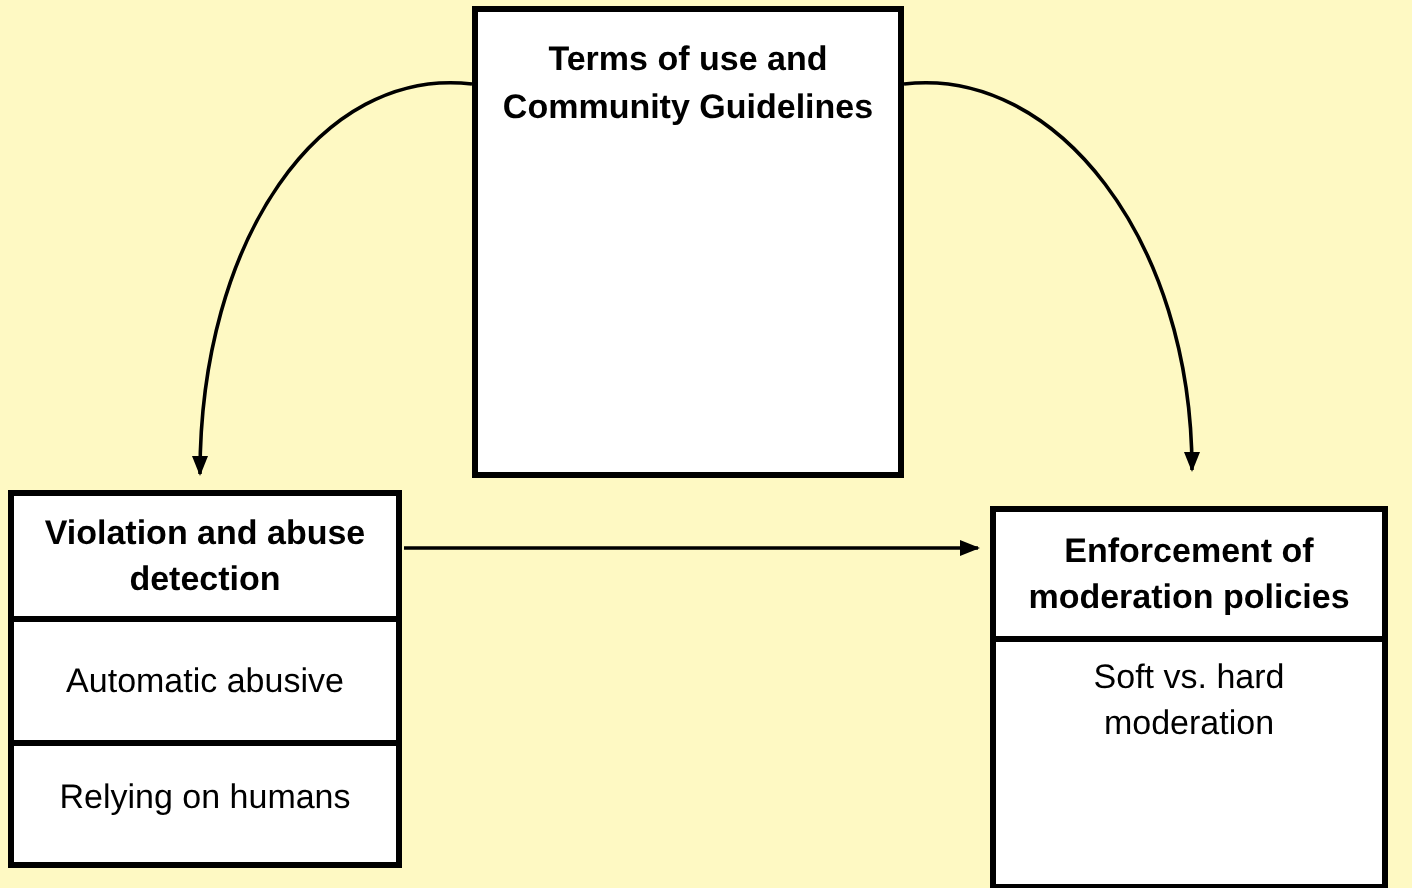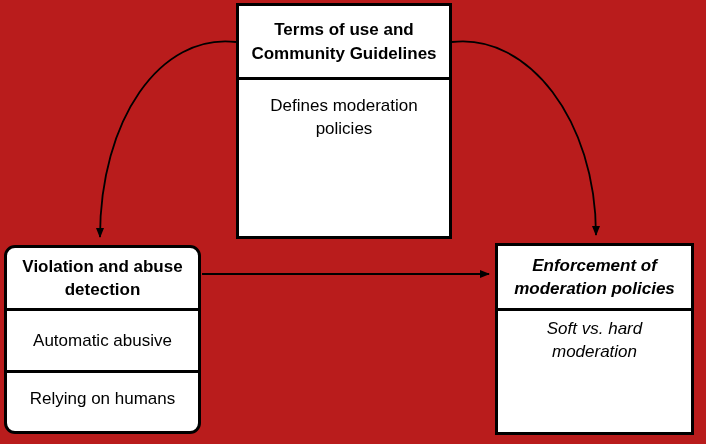--- a/index.html
+++ b/index.html
@@ -4,21 +4,21 @@
 <style>
   * { margin: 0; padding: 0; box-sizing: border-box; }
   html, body {
     width: 706px; height: 444px;
     background: #ffffff;
     font-family: "Liberation Sans", sans-serif;
   }
   .canvas {
     position: relative;
     width: 706px; height: 444px;
-    background: #b91c1c;
+    background: #fef9c3;
     overflow: hidden;
   }
   .arrows-layer {
     position: absolute;
     left: 0; top: 0;
     width: 706px; height: 444px;
     pointer-events: none;
   }
   .arrows-layer path.arrow {
     fill: none;
@@ -45,26 +45,26 @@
     padding: 2px 4px;
   }
   .cell + .cell { border-top: 3px solid #000000; }
   .cell.header { font-weight: bold; }
 
   #box-terms { left: 236px; top: 3px; width: 216px; height: 236px; }
   #box-terms .cell:nth-child(1) { height: 71px; }
   #box-terms .cell:nth-child(2) { height: 77px; }
   #box-terms .cell:nth-child(3) { height: 76px; }
 
-  #box-detection { left: 4px; top: 245px; width: 197px; height: 189px; border-radius: 11px; }
+  #box-detection { left: 4px; top: 245px; width: 197px; height: 189px; }
   #box-detection .cell:nth-child(1) { height: 60px; }
   #box-detection .cell:nth-child(2) { height: 62px; }
   #box-detection .cell:nth-child(3) { height: 55px; }
 
-  #box-enforcement { left: 495px; top: 243px; width: 199px; height: 192px; font-style: italic; }
+  #box-enforcement { left: 495px; top: 253px; width: 199px; height: 192px; }
   #box-enforcement .cell:nth-child(1) { height: 62px; }
   #box-enforcement .cell:nth-child(2) { height: 61px; }
   #box-enforcement .cell:nth-child(3) { height: 57px; margin-left: 25px; }
 </style>
 </head>
 <body>
 
 <div class="canvas">
 
   <svg class="arrows-layer" viewBox="0 0 706 444" xmlns="http://www.w3.org/2000/svg">
@@ -74,22 +74,20 @@
       </marker>
     </defs>
     <path class="arrow" d="M 236,42 C 160,33 100,120 100,237" marker-end="url(#arrowhead)"></path>
     <path class="arrow" d="M 452,42 C 528,33 596,120 596,235" marker-end="url(#arrowhead)"></path>
     <path class="arrow" d="M 202,274 L 489,274" marker-end="url(#arrowhead)"></path>
   </svg>
 
   <div class="box" id="box-terms">
     <div class="cell header">Terms of use and
 Community Guidelines</div>
-    <div class="cell">Defines moderation
-policies</div>
   </div>
 
   <div class="box" id="box-detection">
     <div class="cell header">Violation and abuse
 detection</div>
     <div class="cell">Automatic abusive</div>
     <div class="cell">Relying on humans</div>
   </div>
 
   <div class="box" id="box-enforcement">

